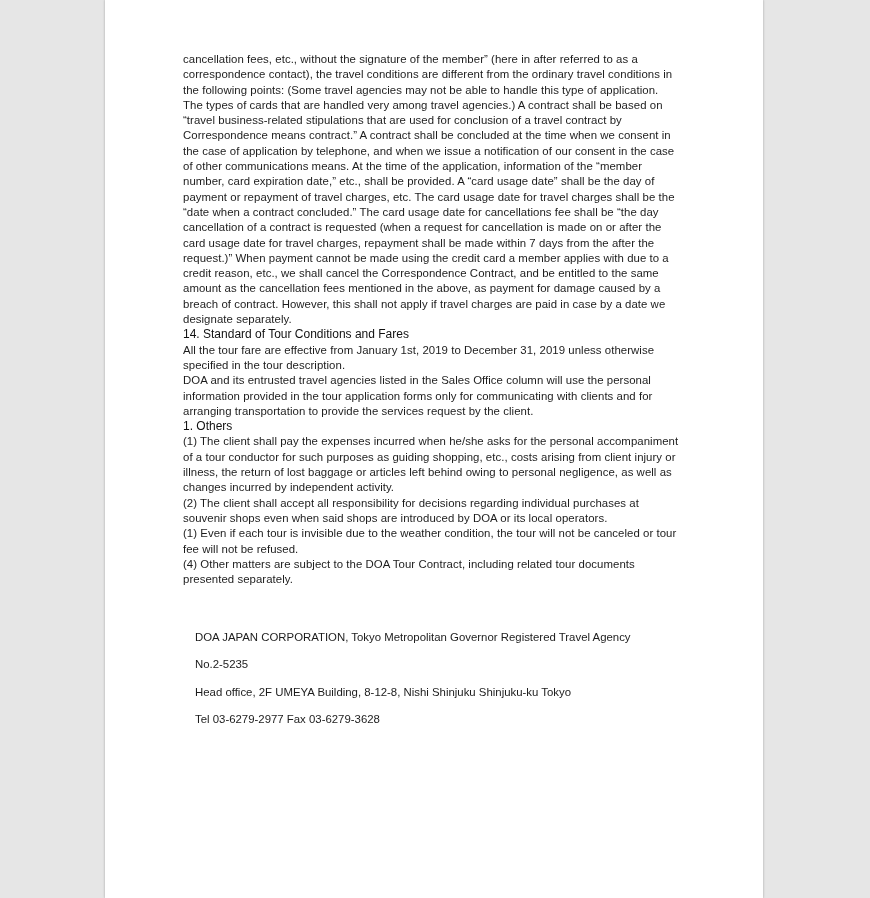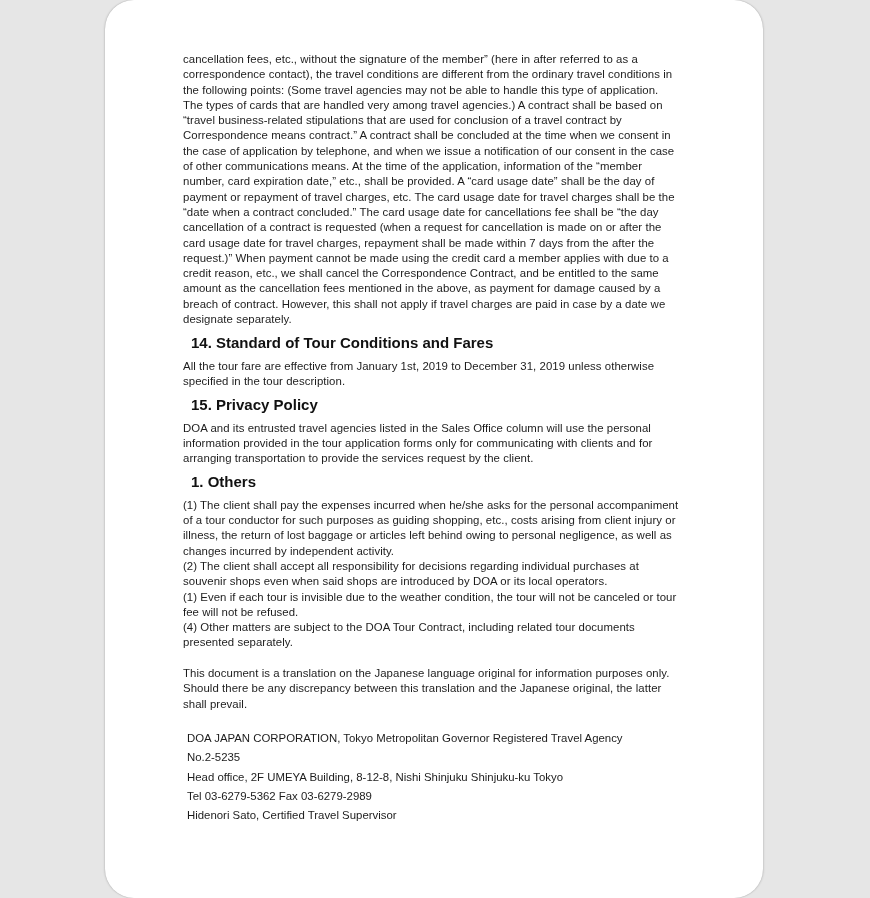--- a/index.html
+++ b/index.html
@@ -21,83 +21,79 @@
     background: #e6e6e6;
   }
   #page {
     position: absolute;
     left: 105px;
     top: 0;
     width: 658px;
     height: 898px;
     background: #ffffff;
     box-shadow: 0 0 1px rgba(0,0,0,0.18), 1px 0 2px rgba(0,0,0,0.10), -1px 0 2px rgba(0,0,0,0.10);
-    border-radius: 29px;
   }
   #content {
     position: absolute;
     left: 78px;
     top: 52px;
     width: 497px;
   }
   .para {
     font-size: 11.4px;
     line-height: 15.3px;
     color: #1c1c1c;
     text-align: left;
     margin: 0;
     letter-spacing: 0.005em;
     -webkit-font-smoothing: antialiased;
   }
   .heading {
-    font-size: 15px;
+    font-size: 12px;
     line-height: 15.3px;
     color: #111111;
-    font-weight: bold;
-    margin: 8px;
+    font-weight: normal;
+    margin: 0;
   }
   .spacer {
     height: 15.3px;
   }
   .footer-line {
     font-size: 11.4px;
     line-height: 15.3px;
     color: #1c1c1c;
-    margin: 4px;
+    margin: 12px;
     white-space: nowrap;
   }
 </style>
 </head>
 <body>
 
 <div id="viewer">
   <div id="page">
     <div id="content">
 
       <p class="para">cancellation fees, etc., without the signature of the member” (here in after referred to as a correspondence contact), the travel conditions are different from the ordinary travel conditions in the following points: (Some travel agencies may not be able to handle this type of application. The types of cards that are handled very among travel agencies.) A contract shall be based on “travel business-related stipulations that are used for conclusion of a travel contract by Correspondence means contract.” A contract shall be concluded at the time when we consent in the case of application by telephone, and when we issue a notification of our consent in the case of other communications means. At the time of the application, information of the “member number, card expiration date,” etc., shall be provided. A “card usage date” shall be the day of payment or repayment of travel charges, etc. The card usage date for travel charges shall be the “date when a contract concluded.” The card usage date for cancellations fee shall be “the day cancellation of a contract is requested (when a request for cancellation is made on or after the card usage date for travel charges, repayment shall be made within 7 days from the after the request.)” When payment cannot be made using the credit card a member applies with due to a credit reason, etc., we shall cancel the Correspondence Contract, and be entitled to the same amount as the cancellation fees mentioned in the above, as payment for damage caused by a breach of contract. However, this shall not apply if travel charges are paid in case by a date we designate separately.</p>
 
       <h3 class="heading">14. Standard of Tour Conditions and Fares</h3>
       <p class="para">All the tour fare are effective from January 1st, 2019 to December 31, 2019 unless otherwise specified in the tour description.</p>
 
-      <h3 class="heading">15. Privacy Policy</h3>
       <p class="para">DOA and its entrusted travel agencies listed in the Sales Office column will use the personal information provided in the tour application forms only for communicating with clients and for arranging transportation to provide the services request by the client.</p>
 
       <h3 class="heading">1. Others</h3>
       <p class="para">(1) The client shall pay the expenses incurred when he/she asks for the personal accompaniment of a tour conductor for such purposes as guiding shopping, etc., costs arising from client injury or illness, the return of lost baggage or articles left behind owing to personal negligence, as well as changes incurred by independent activity.</p>
       <p class="para">(2) The client shall accept all responsibility for decisions regarding individual purchases at souvenir shops even when said shops are introduced by DOA or its local operators.</p>
       <p class="para">(1) Even if each tour is invisible due to the weather condition, the tour will not be canceled or tour fee will not be refused.</p>
       <p class="para">(4) Other matters are subject to the DOA Tour Contract, including related tour documents presented separately.</p>
 
       <div class="spacer"></div>
 
-      <p class="para">This document is a translation on the Japanese language original for information purposes only. Should there be any discrepancy between this translation and the Japanese original, the latter shall prevail.</p>
 
       <div class="spacer"></div>
 
       <p class="footer-line">DOA JAPAN CORPORATION, Tokyo Metropolitan Governor Registered Travel Agency</p>
       <p class="footer-line">No.2-5235</p>
       <p class="footer-line">Head office, 2F UMEYA Building, 8-12-8, Nishi Shinjuku Shinjuku-ku Tokyo</p>
-      <p class="footer-line">Tel 03-6279-5362 Fax 03-6279-2989</p>
-      <p class="footer-line">Hidenori Sato, Certified Travel Supervisor</p>
+      <p class="footer-line">Tel 03-6279-2977 Fax 03-6279-3628</p>
 
     </div>
   </div>
 </div>
 
 </body></html>

